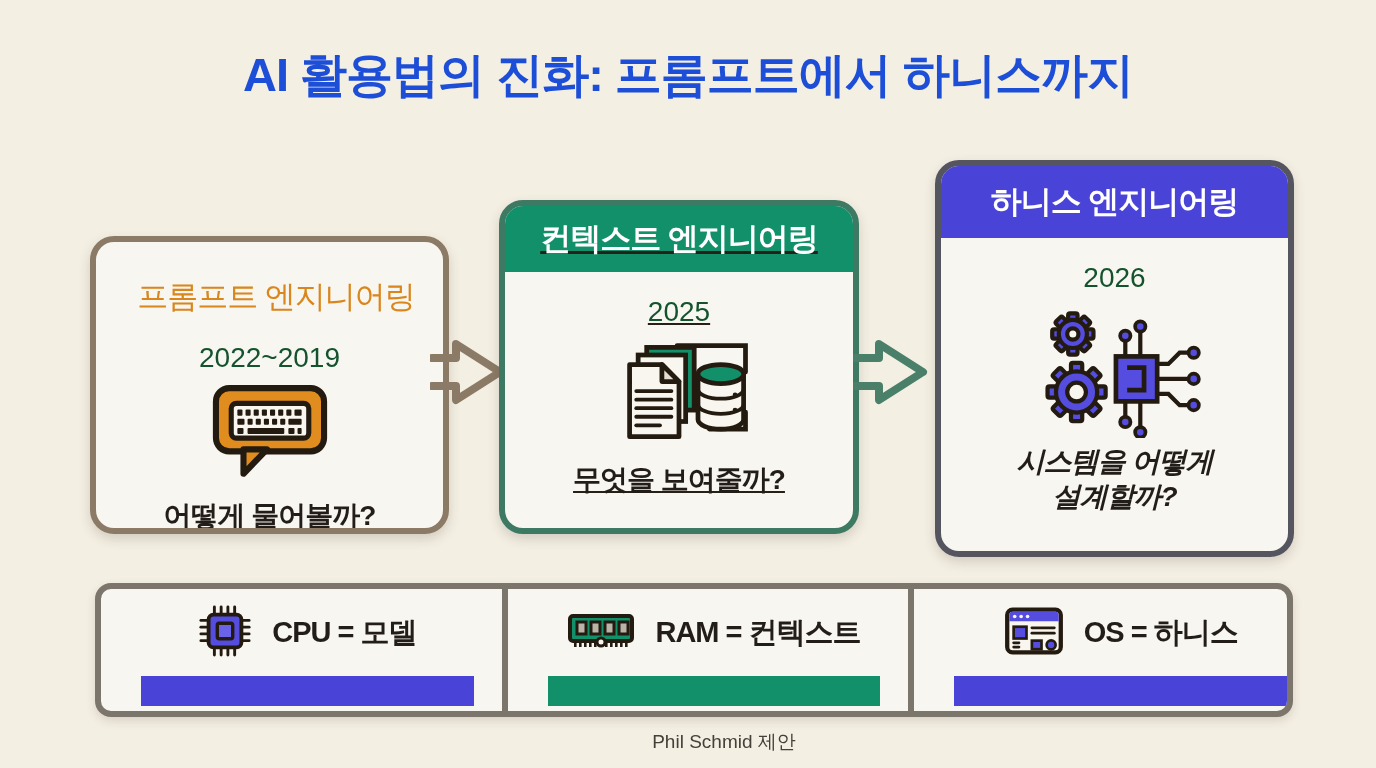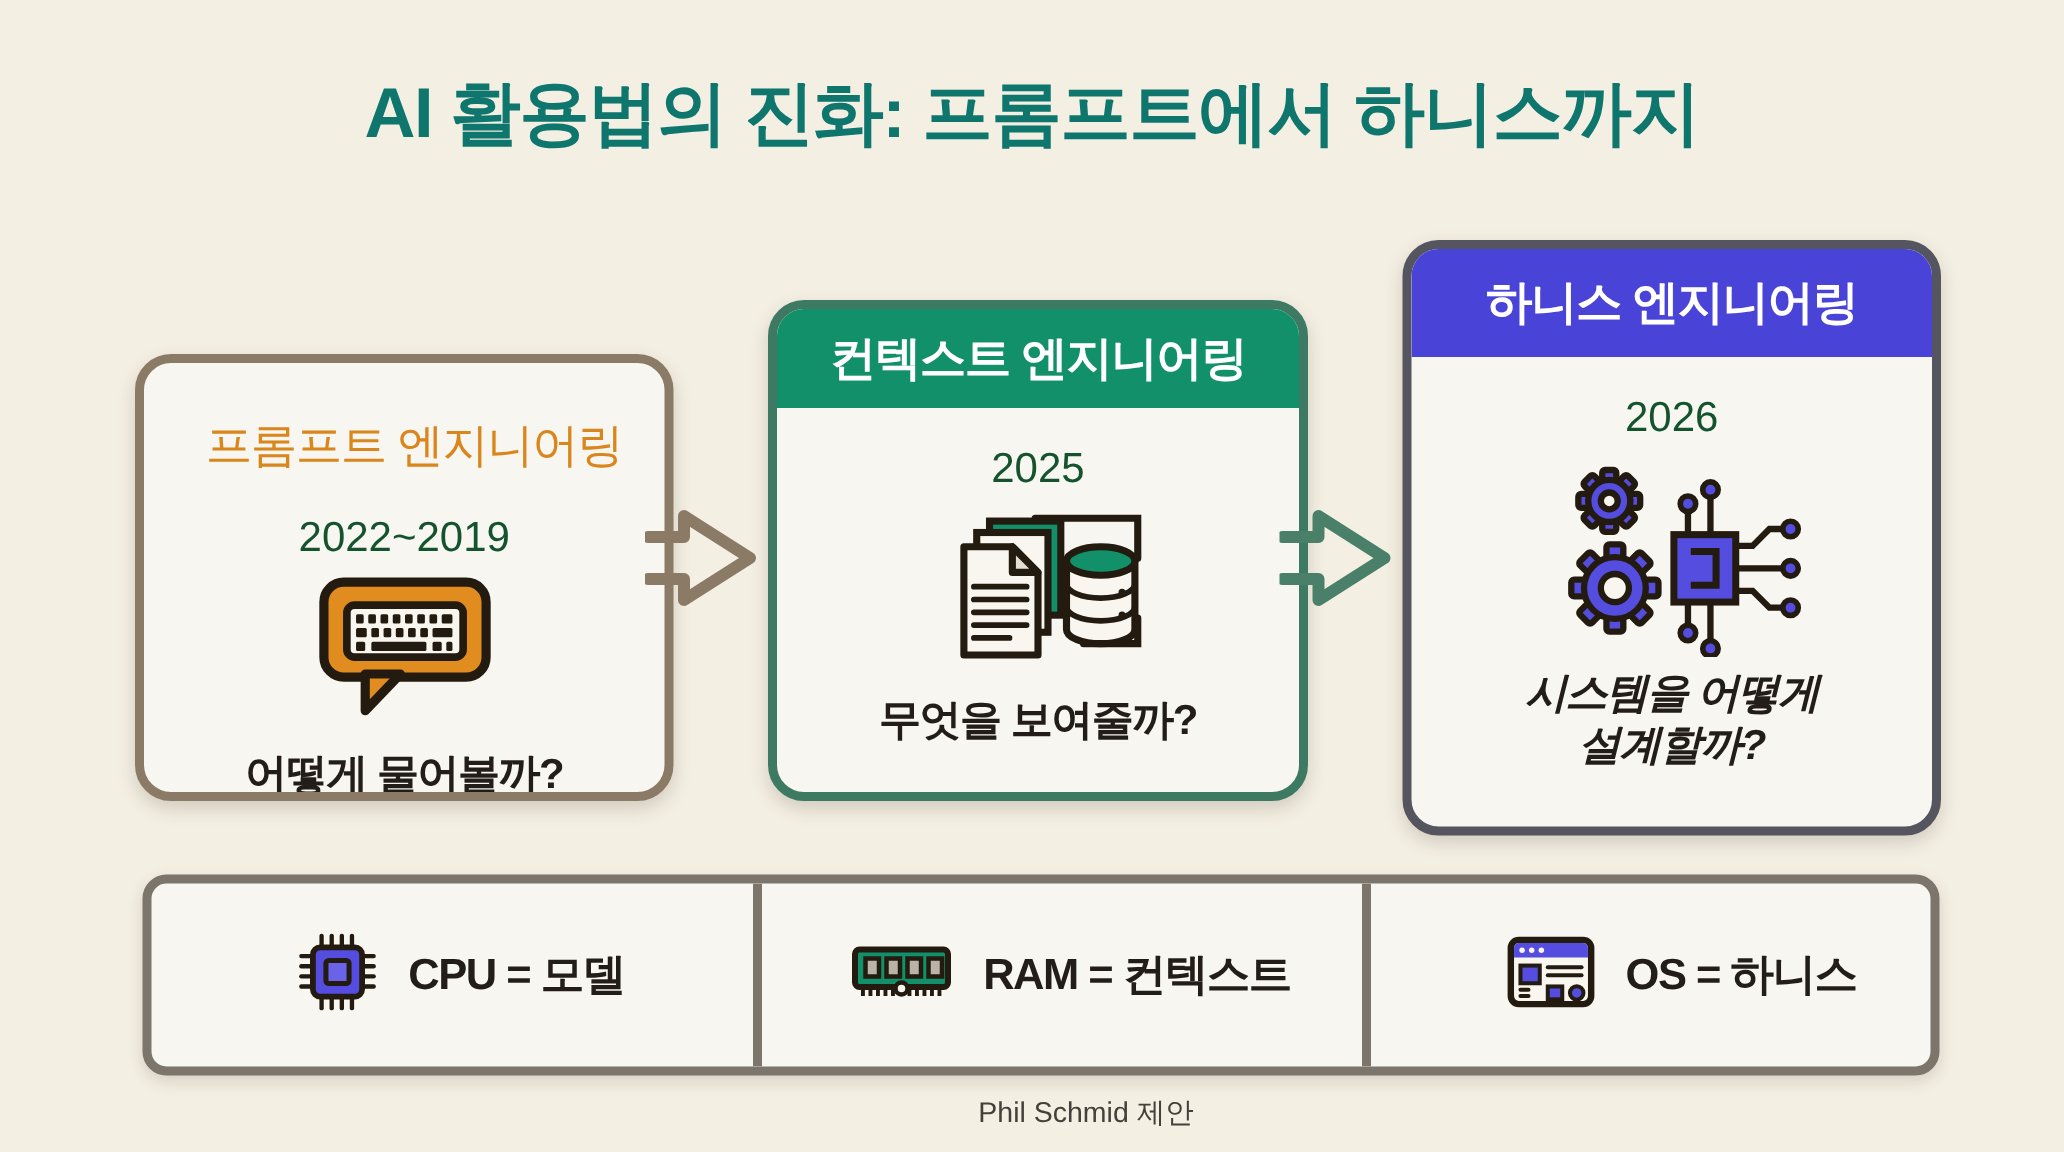--- a/index.html
+++ b/index.html
@@ -8,33 +8,33 @@
     background:#f4efe3;
     font-family:"Liberation Sans","DejaVu Sans",sans-serif;
     position:relative;overflow:hidden;
     color:#262019;
   }
   .canvas{position:absolute;inset:0;}
 
   .title{
     position:absolute;top:44px;left:0;width:100%;
     text-align:center;font-size:47px;font-weight:800;
-    letter-spacing:-1px;color:#0f766e;margin:0;
+    letter-spacing:-1px;color:#1d4ed8;margin:0;
   }
 
   .card{
     position:absolute;
     background:#f8f6f1;
     border-radius:24px;
     overflow:hidden;
     box-shadow:0 5px 12px rgba(60,50,35,.18);
     text-align:center;
   }
   .card1{left:90px;top:236px;width:347px;height:286px;border:6px solid #8b7b66;}
-  .card2{left:512px;top:200px;width:348px;height:322px;border:6px solid #3e7a63;}
+  .card2{left:499px;top:200px;width:348px;height:322px;border:6px solid #3e7a63;text-decoration:underline;}
   .card3{left:935px;top:160px;width:347px;height:385px;border:6px solid #55555f;}
 
   .card-header{
     height:66px;display:flex;align-items:center;justify-content:center;
     color:#ffffff;font-size:31px;font-weight:800;letter-spacing:-1px;
   }
   .card2 .card-header{background:#12906a;}
   .card3 .card-header{background:#4a43d8;height:72px;}
 
   .card1-title{
@@ -53,21 +53,21 @@
   .arrow{position:absolute;}
   .arrow1{left:430px;top:337px;}
   .arrow2{left:853px;top:337px;}
 
   .legend{
     position:absolute;left:95px;top:583px;width:1186px;height:122px;
     border:6px solid #7b756b;border-radius:16px;
     background:#f8f6f1;display:flex;overflow:hidden;
     box-shadow:0 4px 10px rgba(60,50,35,.15);
   }
-  .seg{flex:1;display:flex;flex-direction:row;min-width:0;padding-left:40px;}
+  .seg{flex:1;display:flex;flex-direction:column;min-width:0;padding-left:40px;}
   .seg + .seg{border-left:6px solid #7b756b;margin-left:28px;}
   .seg-body{flex:1;display:flex;align-items:center;justify-content:center;gap:20px;}
   .llabel{font-size:29px;font-weight:800;color:#221d18;letter-spacing:-1px;}
   .strip{height:30px;margin-bottom:5px;}
   .strip-indigo{background:#4a43d8;}
   .strip-green{background:#12906a;}
 
   .footer{
     position:absolute;top:729px;left:0;width:100%;text-align:center;
     font-size:19px;color:#45403a;margin-left:36px;

